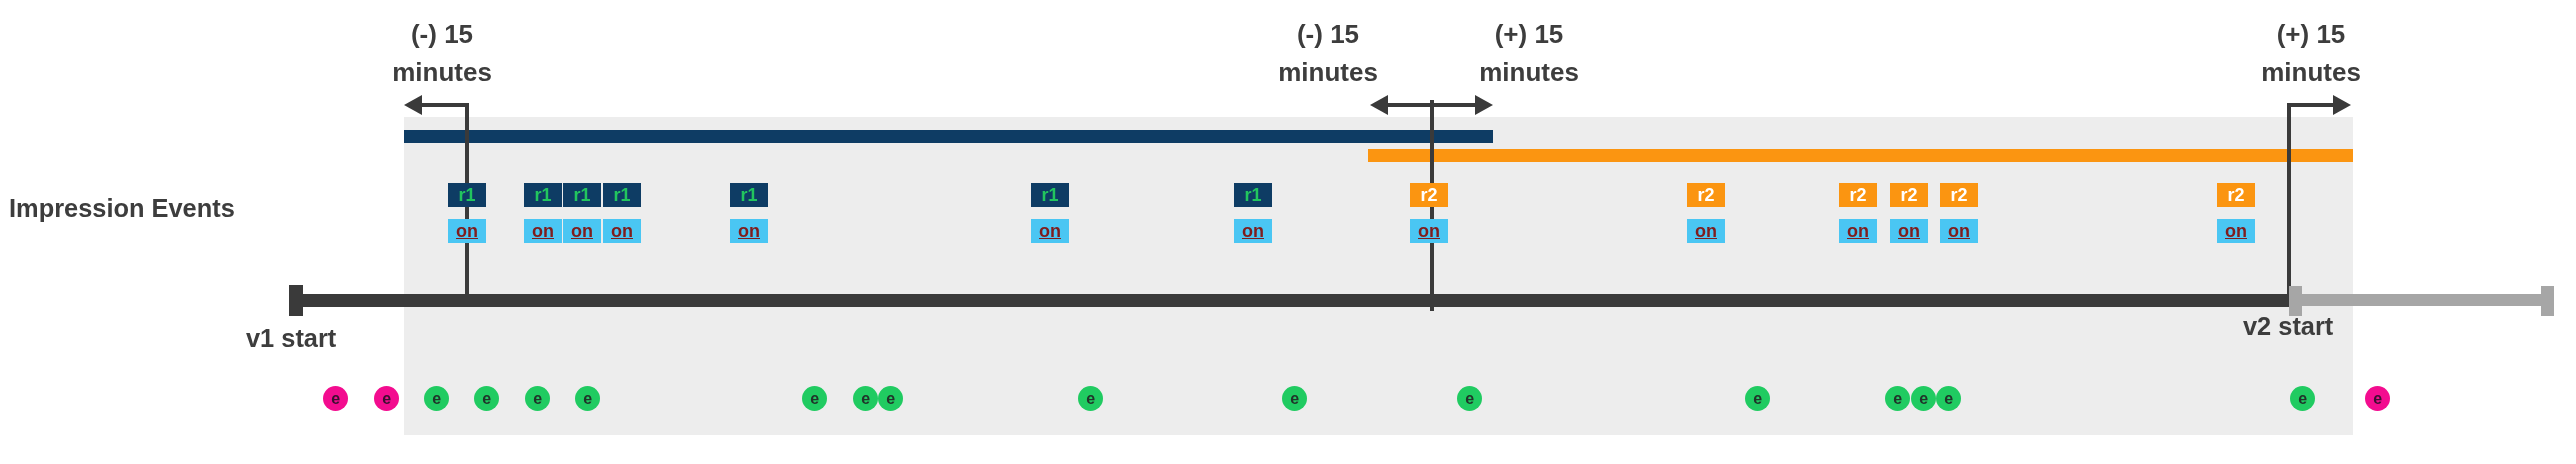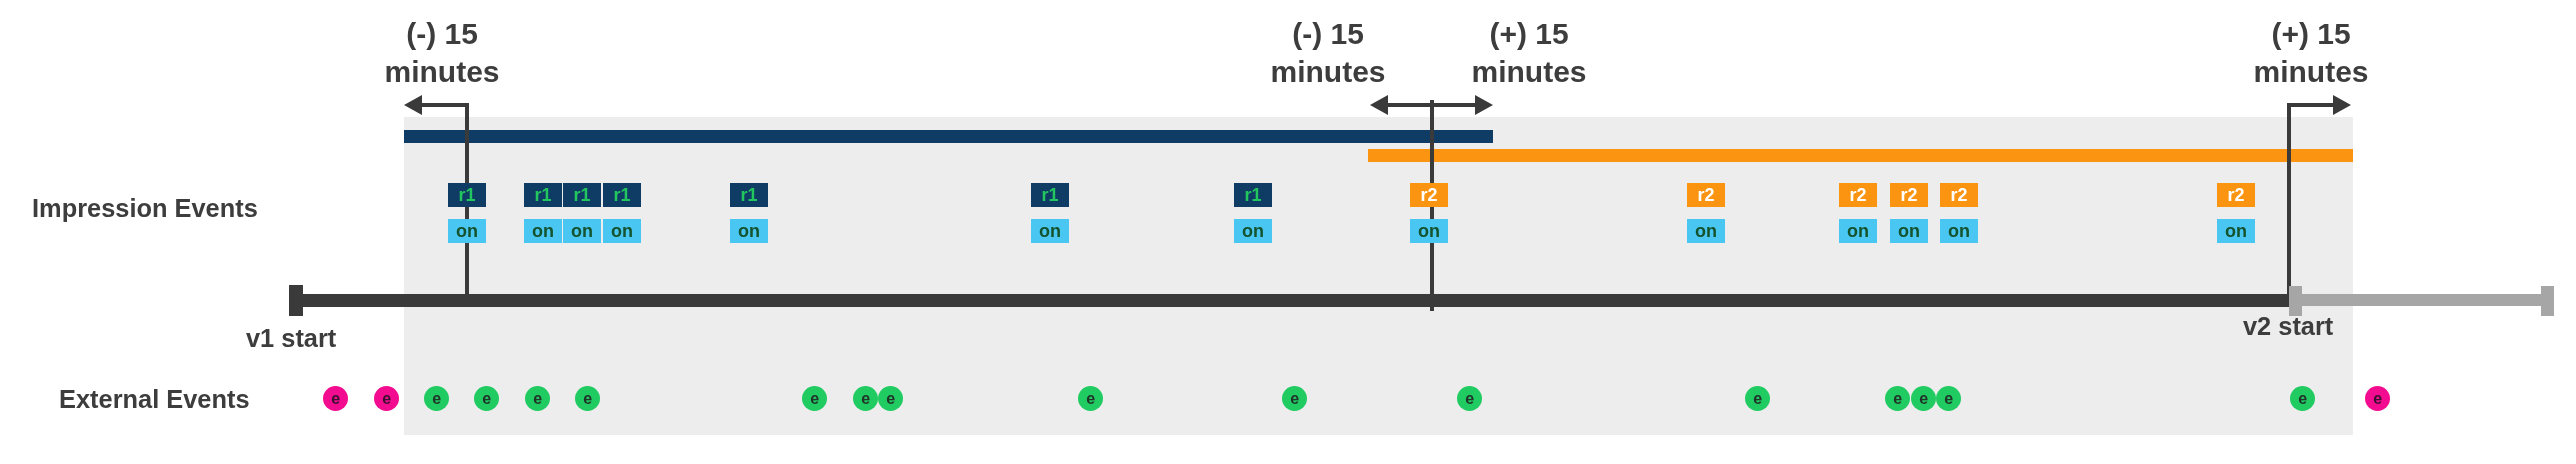--- a/index.html
+++ b/index.html
@@ -16,35 +16,35 @@
   .bar.navy{left:404px; top:130px; width:1089px; background:var(--navy,#0e3c64);}
   .bar.orange{left:1368px; top:149px; width:985px; background:var(--orange,#fb9511);}
   
   .vline{width:3.8px; background:#3a3a3a; z-index:3;}
   
   .hline{height:3.8px; background:#3a3a3a; z-index:3;}
   .arrowhead{width:0; height:0; border-top:10.3px solid transparent; border-bottom:10.3px solid transparent; z-index:3;}
   .arrowhead.left{border-right:18px solid #3a3a3a;}
   .arrowhead.right{border-left:18px solid #3a3a3a;}
   
-  .ann-label{top:15px; width:244px; text-align:center; font-size:30px; line-height:38px; font-weight:600; color:#3d3d3d; z-index:4;}
+  .ann-label{top:15px; width:244px; text-align:center; font-size:26px; line-height:38px; font-weight:600; color:#3d3d3d; z-index:4;}
   
   .row-label{font-size:25.4px; font-weight:600; color:#3d3d3d; white-space:nowrap; z-index:4;}
   
   .tl-dark{left:296px; top:294px; width:1993px; height:13px; background:#3a3a3a; z-index:5;}
   .tl-cap-dark{left:289px; top:285px; width:14px; height:31px; background:#3a3a3a; z-index:5;}
   .tl-gray{left:2289px; top:294px; width:252px; height:12.2px; background:#a6a6a6; z-index:4;}
   .tl-tick-gray{left:2289px; top:286px; width:13px; height:30px; background:#a6a6a6; z-index:5;}
   .tl-cap-gray{left:2541px; top:286px; width:13px; height:30px; background:#a6a6a6; z-index:5;}
   .tl-label{font-size:25.4px; font-weight:600; color:#3d3d3d; white-space:nowrap; z-index:5;}
   
   .badge{width:38px; height:24.4px; line-height:24.4px; text-align:center; font-size:18px; font-weight:600; z-index:6;}
   .badge.r1{background:var(--navy,#0e3c64); color:#22c55e;}
   .badge.r2{background:var(--orange,#fb9511); color:#ffffff;}
-  .badge.on{background:var(--lightblue,#4ac6f3); color:#14532d;}
+  .badge.on{background:var(--lightblue,#4ac6f3); color:#7f1d1d;text-decoration:underline;}
   
   .dot{width:25.4px; height:25.4px; border-radius:50%; text-align:center; line-height:25.4px; font-size:16px; font-weight:600; color:#20342a; z-index:6;}
   .dot.green{background:var(--green,#20cb61);}
   .dot.pink{background:var(--pink,#f30c8f); color:#3a1030;}
 </style>
 </head>
 <body>
 
 <div class="canvas">
 
@@ -75,22 +75,21 @@
   <div class="abs vline" style="left:1430px; top:100px; height:211px;"></div>
 
   <div class="abs ann-label" style="left:2189px;">
     <div>(+) 15</div>
     <div>minutes</div>
   </div>
   <div class="abs hline" style="left:2289px; top:103px; width:45px;"></div>
   <div class="abs arrowhead right" style="left:2333px; top:95px;"></div>
   <div class="abs vline" style="left:2287px; top:103px; height:197px;"></div>
 
-  <div class="abs row-label" style="left:32px; top:194px;">Impression Events</div>
-  <div class="abs row-label" style="left:59px; top:385px;">External Events</div>
+  <div class="abs row-label" style="left:9px; top:194px;">Impression Events</div>
 
   <div class="abs tl-cap-dark"></div>
   <div class="abs tl-dark"></div>
   <div class="abs tl-gray"></div>
   <div class="abs tl-tick-gray"></div>
   <div class="abs tl-cap-gray"></div>
   <div class="abs tl-label" style="left:246px; top:324px;">v1 start</div>
   <div class="abs tl-label" style="left:2243px; top:312px;">v2 start</div>
 
   <div id="impressions">

